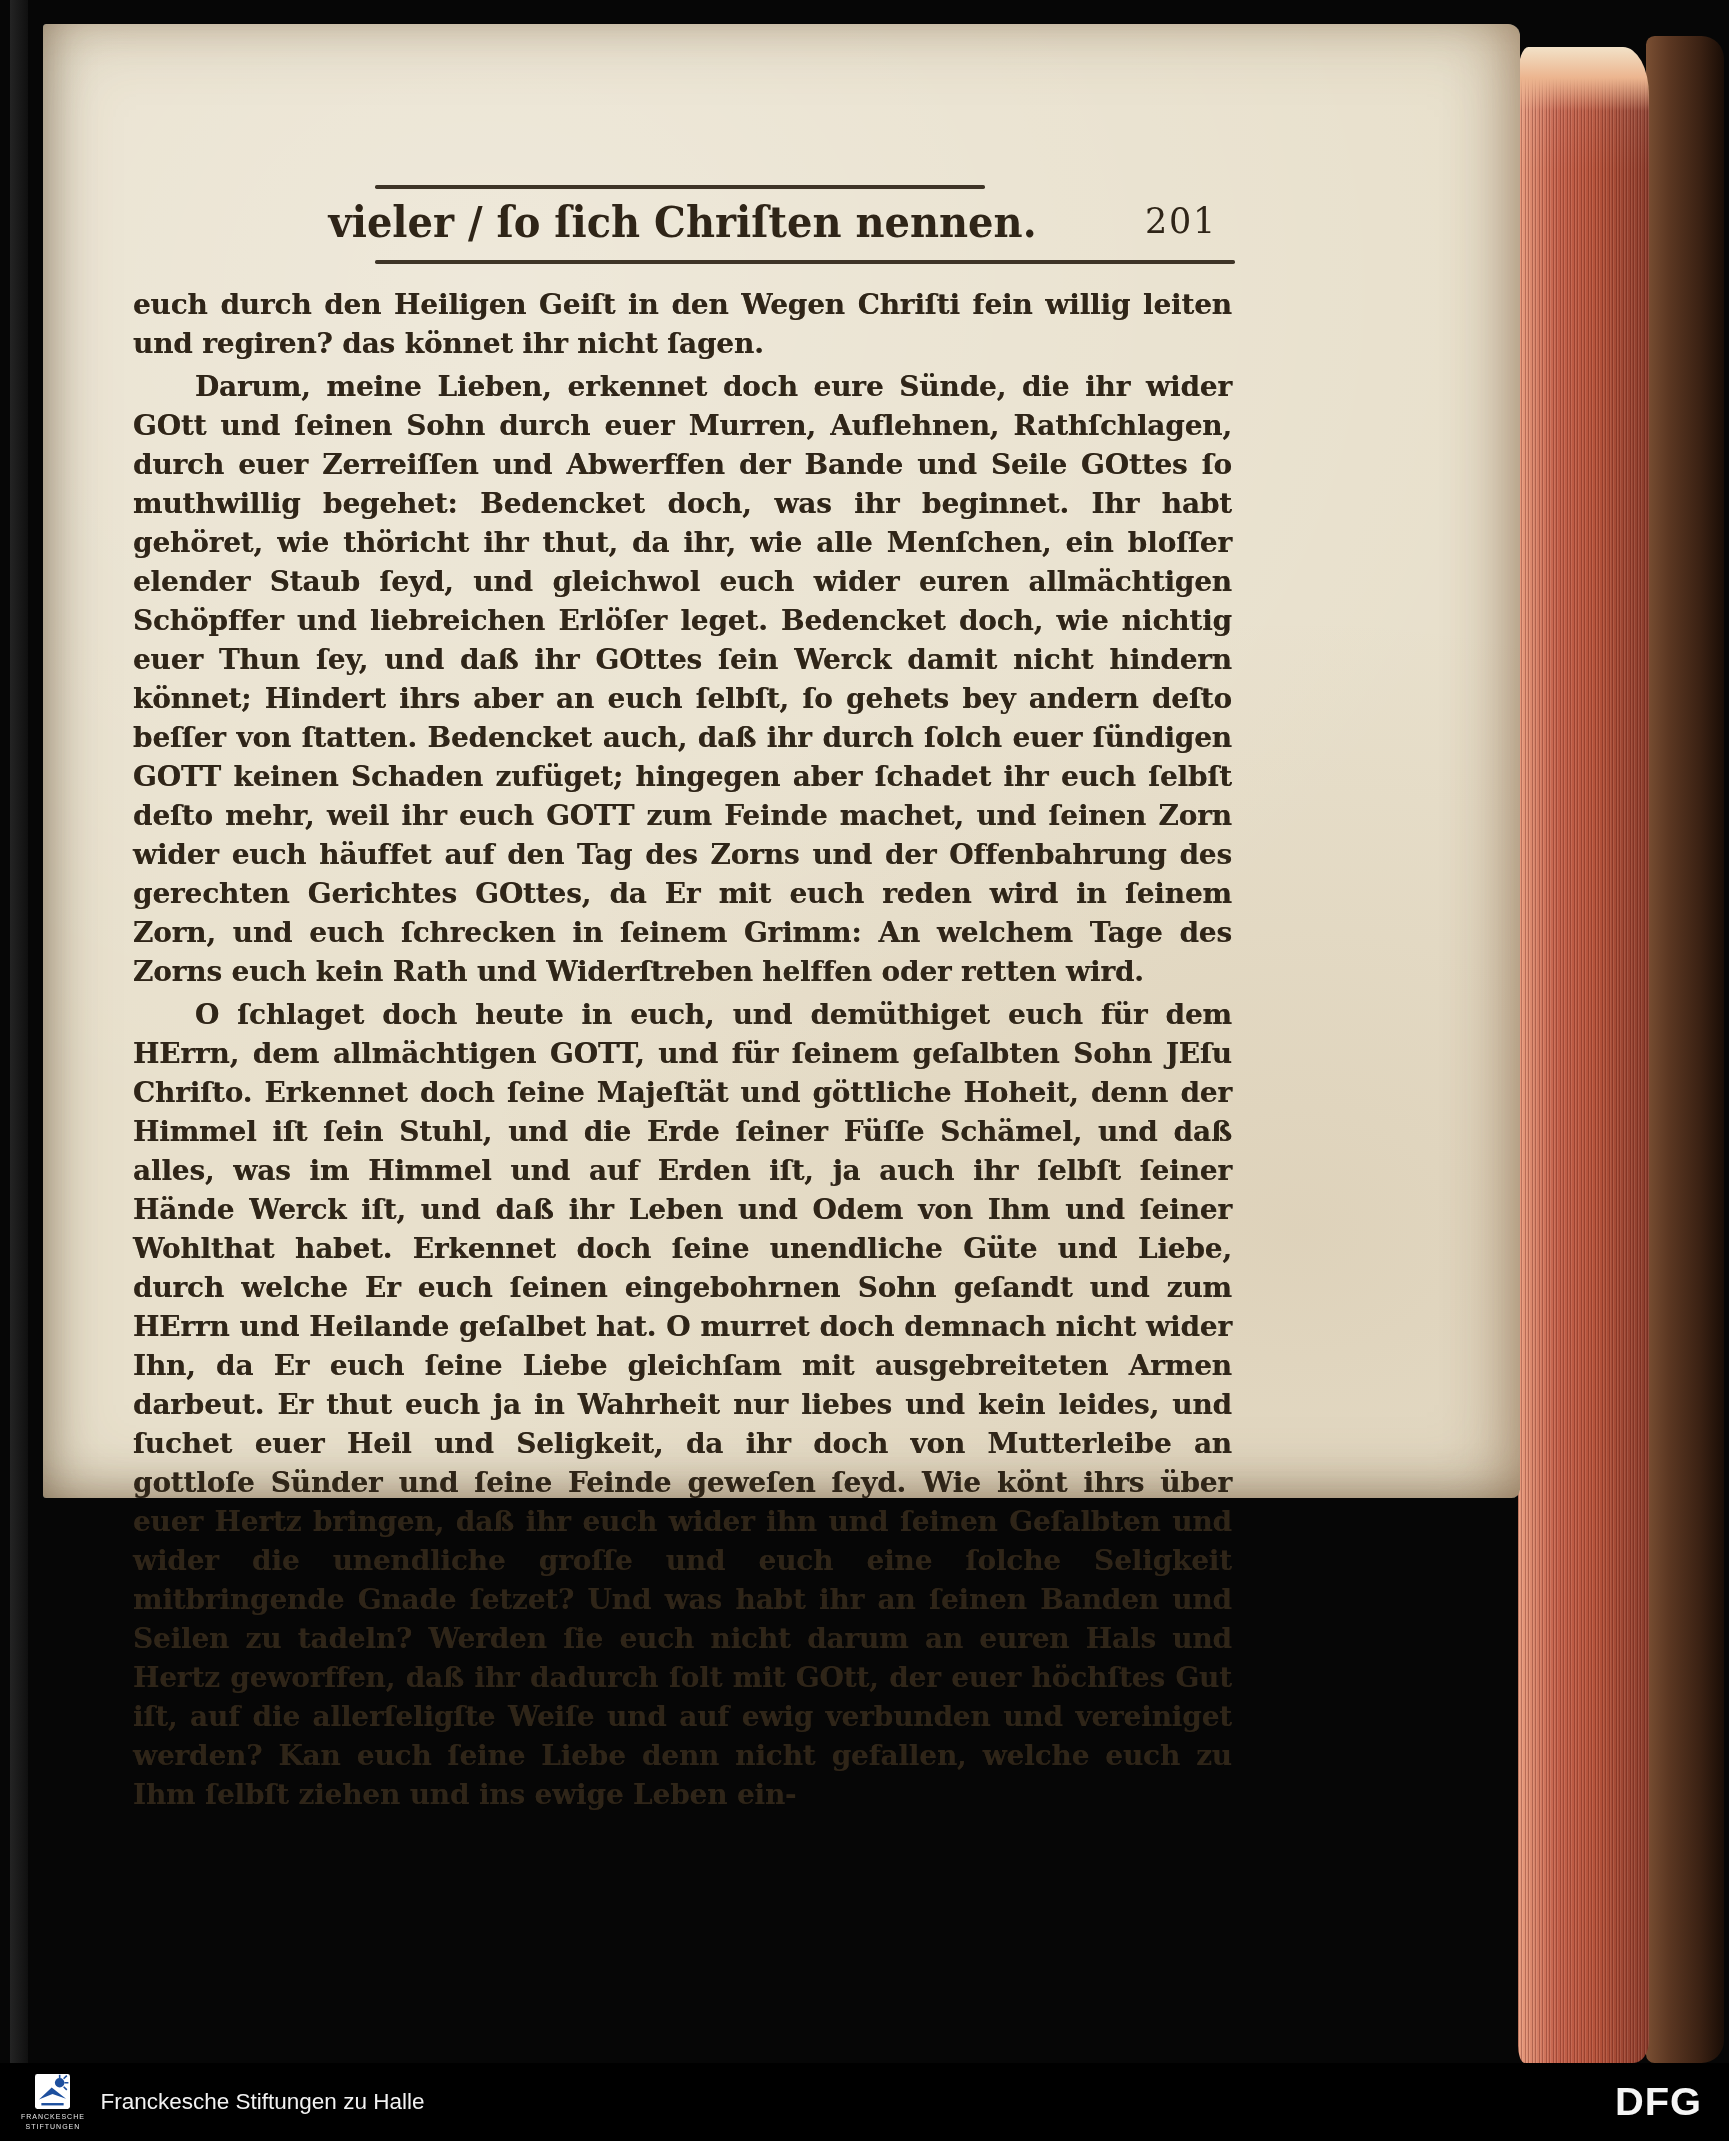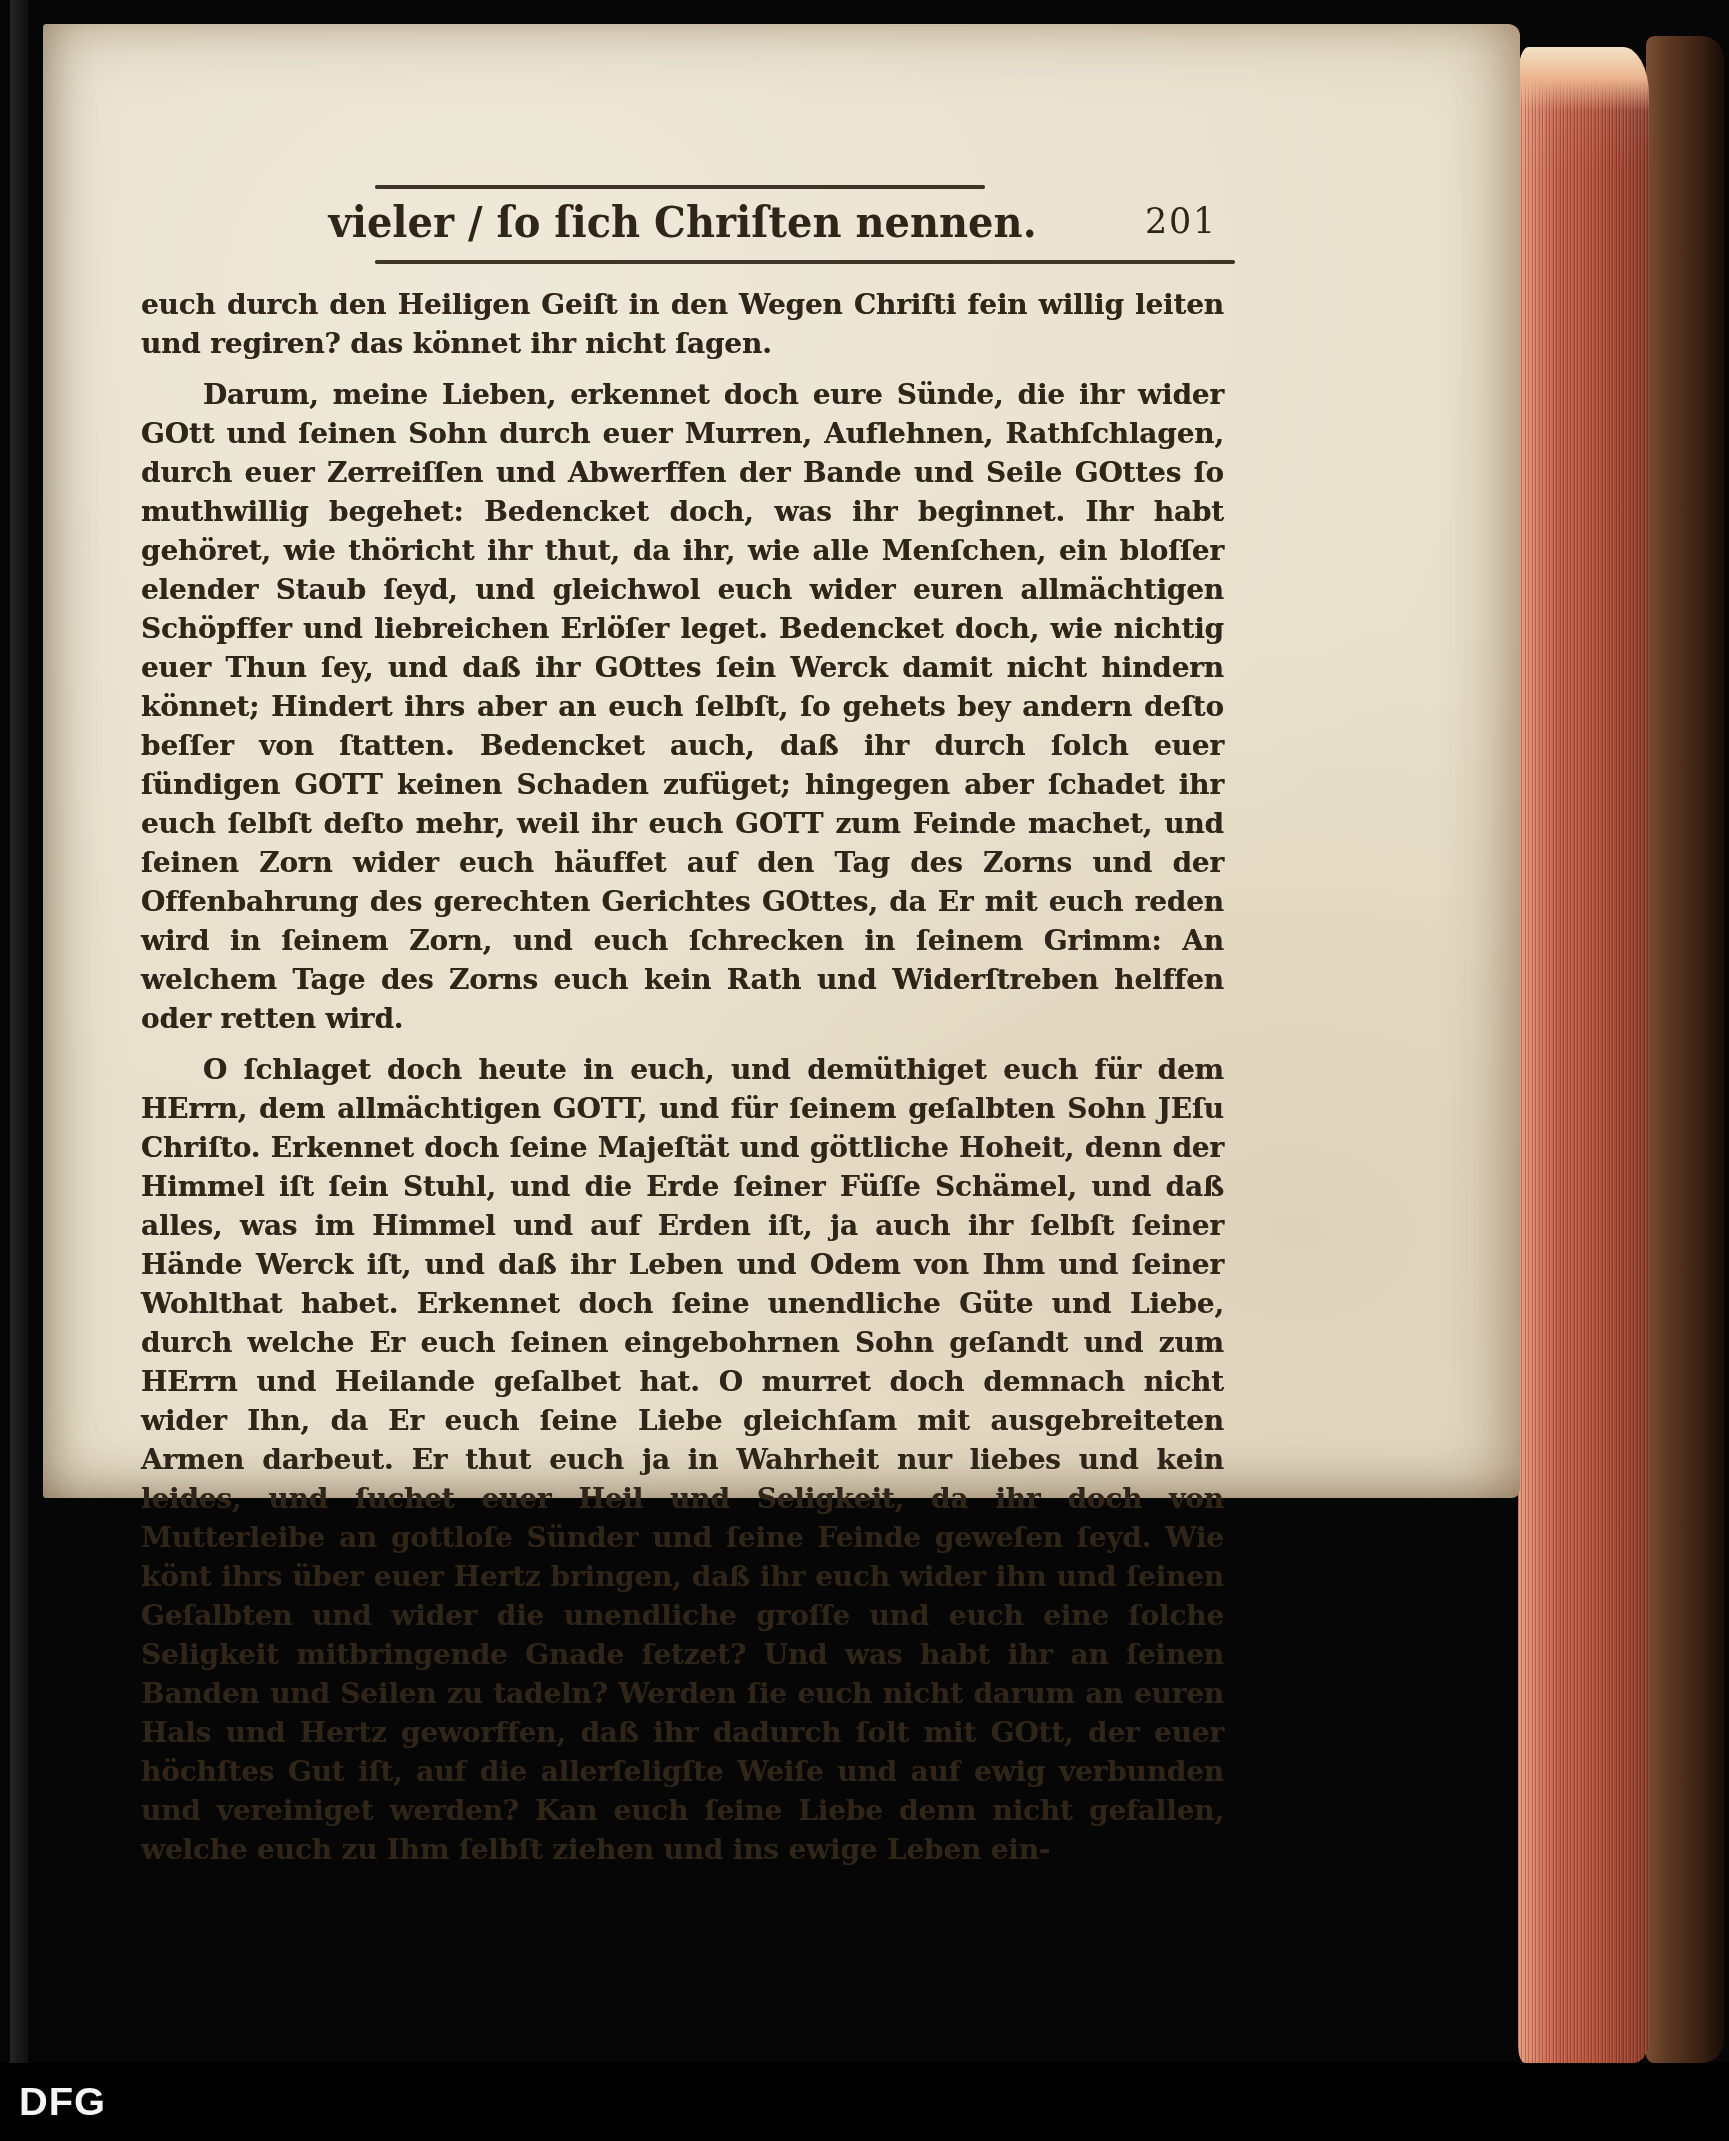--- a/index.html
+++ b/index.html
@@ -67,21 +67,21 @@
     font-size: 40px; font-weight: bold; letter-spacing: 0px;
     transform: scaleY(1.05);
   }
   .page-number {
     position: absolute; right: 19px; top: 3.5px;
     font-size: 35px; letter-spacing: 1.7px;
   }
 
   .body-text { margin-top: 21px; }
   .para {
-    margin: 12px; font-size: 28px; line-height: 39px; font-weight: bold;
+    margin: 4px; font-size: 28px; line-height: 39px; font-weight: bold;
     letter-spacing: -0.2px; text-align: justify;
     text-shadow: 0 0 0.5px rgba(47,37,24,0.55);
   }
   .para.indent { text-indent: 62px; }
 
   .footer-line { position: relative; height: 80px; margin-top: 8.6px; font-weight: bold; }
   .footer-line span { font-size: 28px; }
   .sig-volume { position: absolute; left: 10.4px; top: 0; }
   .sig-sheet  { position: absolute; left: 50%; transform: translateX(-50%); top: 1.7px; }
   .catchword  { position: absolute; right: 17.3px; top: 33px; }
@@ -124,17 +124,33 @@
         <p class="para">euch durch den Heiligen Geiſt in den Wegen Chriſti fein willig leiten und regiren? das könnet ihr nicht ſagen.</p>
         <p class="para indent">Darum, meine Lieben, erkennet doch eure Sünde, die ihr wider GOtt und ſeinen Sohn durch euer Murren, Auflehnen, Rathſchlagen, durch euer Zerreiſſen und Abwerffen der Bande und Seile GOttes ſo muthwillig begehet: Bedencket doch, was ihr beginnet. Ihr habt gehöret, wie thöricht ihr thut, da ihr, wie alle Menſchen, ein bloſſer elender Staub ſeyd, und gleichwol euch wider euren allmächtigen Schöpffer und liebreichen Erlöſer leget. Bedencket doch, wie nichtig euer Thun ſey, und daß ihr GOttes ſein Werck damit nicht hindern könnet; Hindert ihrs aber an euch ſelbſt, ſo gehets bey andern deſto beſſer von ſtatten. Bedencket auch, daß ihr durch ſolch euer ſündigen GOTT keinen Schaden zufüget; hingegen aber ſchadet ihr euch ſelbſt deſto mehr, weil ihr euch GOTT zum Feinde machet, und ſeinen Zorn wider euch häuffet auf den Tag des Zorns und der Offenbahrung des gerechten Gerichtes GOttes, da Er mit euch reden wird in ſeinem Zorn, und euch ſchrecken in ſeinem Grimm: An welchem Tage des Zorns euch kein Rath und Widerſtreben helffen oder retten wird.</p>
         <p class="para indent">O ſchlaget doch heute in euch, und demüthiget euch für dem HErrn, dem allmächtigen GOTT, und für ſeinem geſalbten Sohn JEſu Chriſto. Erkennet doch ſeine Majeſtät und göttliche Hoheit, denn der Himmel iſt ſein Stuhl, und die Erde ſeiner Füſſe Schämel, und daß alles, was im Himmel und auf Erden iſt, ja auch ihr ſelbſt ſeiner Hände Werck iſt, und daß ihr Leben und Odem von Ihm und ſeiner Wohlthat habet. Erkennet doch ſeine unendliche Güte und Liebe, durch welche Er euch ſeinen eingebohrnen Sohn geſandt und zum HErrn und Heilande geſalbet hat. O murret doch demnach nicht wider Ihn, da Er euch ſeine Liebe gleichſam mit ausgebreiteten Armen darbeut. Er thut euch ja in Wahrheit nur liebes und kein leides, und ſuchet euer Heil und Seligkeit, da ihr doch von Mutterleibe an gottloſe Sünder und ſeine Feinde geweſen ſeyd. Wie könt ihrs über euer Hertz bringen, daß ihr euch wider ihn und ſeinen Geſalbten und wider die unendliche groſſe und euch eine ſolche Seligkeit mitbringende Gnade ſetzet? Und was habt ihr an ſeinen Banden und Seilen zu tadeln? Werden ſie euch nicht darum an euren Hals und Hertz geworffen, daß ihr dadurch ſolt mit GOtt, der euer höchſtes Gut iſt, auf die allerſeligſte Weiſe und auf ewig verbunden und vereiniget werden? Kan euch ſeine Liebe denn nicht gefallen, welche euch zu Ihm ſelbſt ziehen und ins ewige Leben ein-</p>
       </div>
 
 
     </div>
   </div>
 
   <div class="bottom-bar">
+    <div class="bar-left">
+      <div class="fs-logo">
+        <span>
+          <svg width="35" height="35" viewBox="0 0 44 44" aria-hidden="true">
+            <rect x="0" y="0" width="44" height="44" rx="3" fill="#ffffff"></rect>
+            <circle cx="31" cy="11" r="6" fill="#1d4f9e"></circle>
+            <path d="M31 5 L31 1 M37 11 L42 11 M36 6 L40 2 M36 16 L40 20" stroke="#1d4f9e" stroke-width="2"></path>
+            <path d="M5 32 L21 17 L39 31 L22 25 Z" fill="#1d4f9e"></path>
+            <path d="M8 38 L36 38" stroke="#1d4f9e" stroke-width="3"></path>
+          </svg>
+        </span>
+        <span class="fs-micro">FRANCKESCHE</span>
+        <span class="fs-micro">STIFTUNGEN</span>
+      </div>
+      <span class="inst">Franckesche Stiftungen zu Halle</span>
+    </div>
     <span class="dfg">DFG</span>
   </div>
 
 </div>
 
 
 </body></html>

